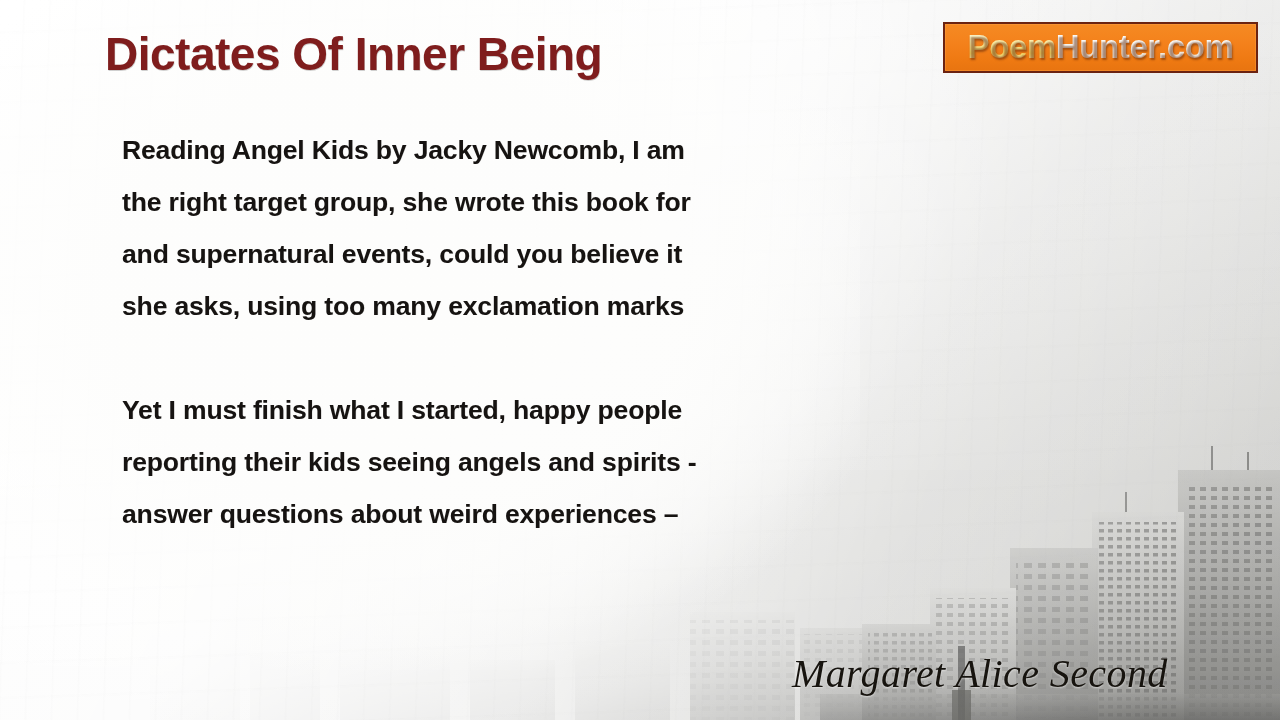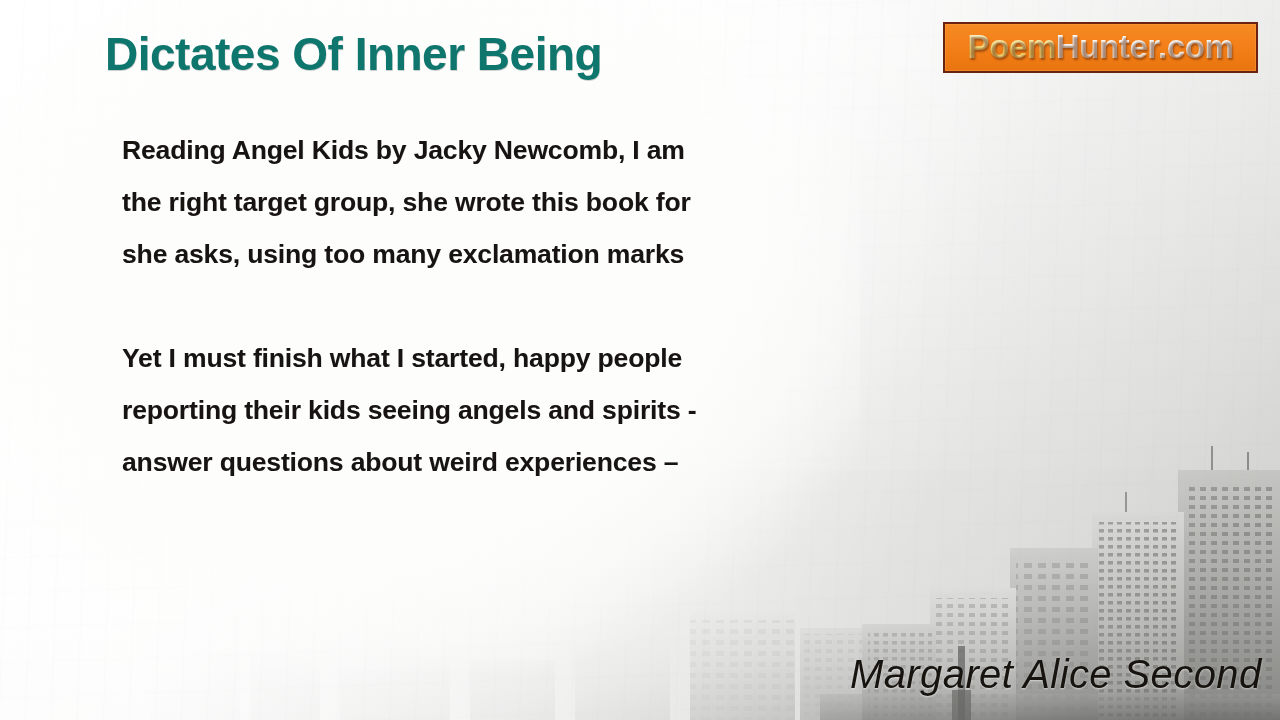--- a/index.html
+++ b/index.html
@@ -140,21 +140,21 @@
   
   .poem-title {
     position: absolute;
     left: 105px;
     top: 26px;
     font-family: "Liberation Sans", sans-serif;
     font-weight: bold;
     font-size: 46px;
     line-height: 56px;
     letter-spacing: -0.5px;
-    color: #0f766e;
+    color: #7f1d1d;
     white-space: nowrap;
     text-shadow: 0.5px 0.5px 0 rgba(0,0,0,0.18);
   }
 
   
   .poem-body {
     position: absolute;
     left: 106px;
     top: 108px;
     width: 760px;
@@ -168,23 +168,23 @@
     line-height: 52px;
     letter-spacing: -0.15px;
     color: #161311;
     white-space: nowrap;
     text-shadow: 0.4px 0.4px 0 rgba(0,0,0,0.14);
   }
 
   
   .author {
     position: absolute;
-    left: 850px;
+    left: 792px;
     top: 650px;
-    font-family: Liberation Sans, sans-serif;
+    font-family: Liberation Serif, serif;
     font-style: italic;
     font-weight: normal;
     font-size: 40px;
     line-height: 48px;
     letter-spacing: 0.4px;
     color: #17140f;
     white-space: nowrap;
     text-shadow: 0 1px 2px rgba(255,255,255,0.55);
   }
 </style>
@@ -289,20 +289,21 @@
       <span class="logo-text"><span class="logo-part-a">Poem</span><span class="logo-part-b">Hunter.com</span></span>
     </div>
 
     <h1 class="poem-title">Dictates Of Inner Being</h1>
 
     <div class="poem-body">
 
       <div class="stanza">
         <div class="poem-line">Reading Angel Kids by Jacky Newcomb, I am</div>
         <div class="poem-line">the right target group, she wrote this book for</div>
+        <div class="poem-line">and supernatural events, could you believe it</div>
         <div class="poem-line">she asks, using too many exclamation marks</div>
       </div>
 
       <div class="stanza">
         <div class="poem-line">Yet I must finish what I started, happy people</div>
         <div class="poem-line">reporting their kids seeing angels and spirits -</div>
         <div class="poem-line">answer questions about weird experiences –</div>
       </div>
 
     </div>

